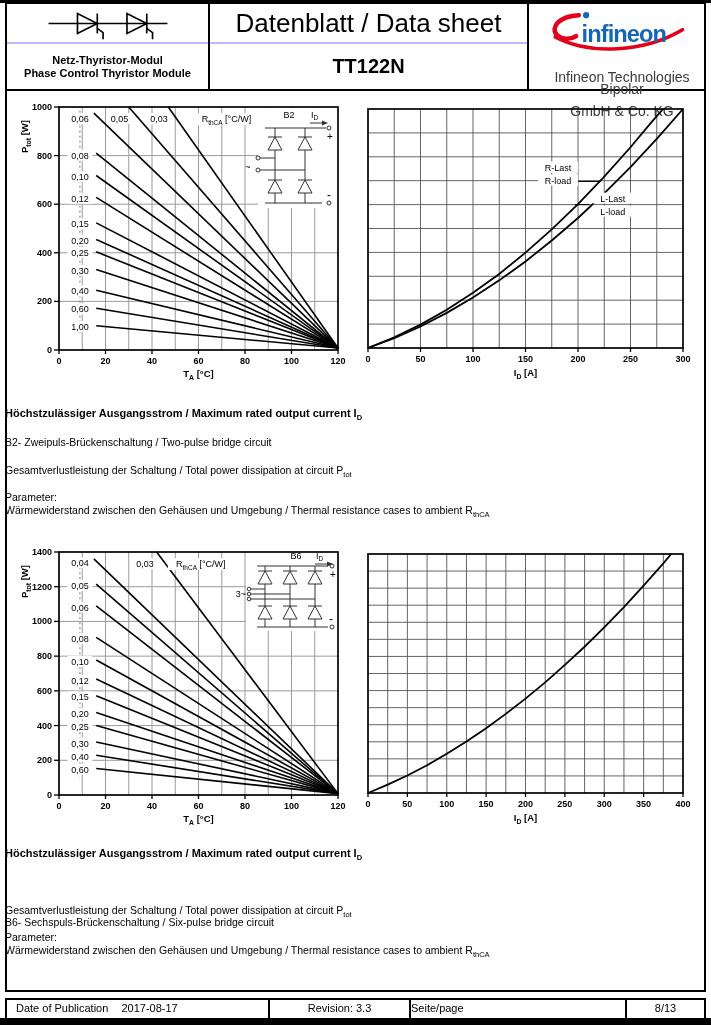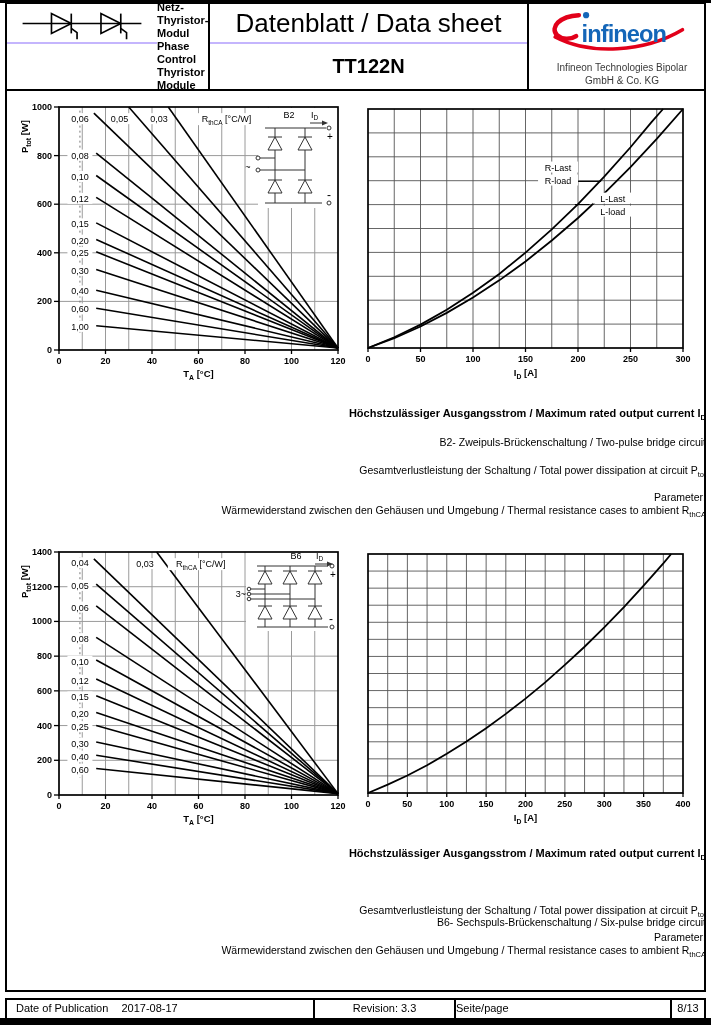--- a/index.html
+++ b/index.html
@@ -3,42 +3,42 @@
 <meta charset="utf-8">
 <style>
   html,body{margin:0;padding:0;background:#fff;}
   .page{position:relative;width:711px;height:1025px;background:#fff;overflow:hidden;
         font-family:"Liberation Sans",sans-serif;color:#000;}
   .rule{position:absolute;background:#000;}
   
   .hdr{position:absolute;left:5px;top:2px;width:701px;height:89px;border:2px solid #000;
        box-sizing:border-box;display:flex;}
   .hdr-cell{box-sizing:border-box;height:100%;}
-  .hdr-left{width:203px;border-right:2px solid #000;display:flex;flex-direction:row;}
+  .hdr-left{width:203px;border-right:2px solid #000;display:flex;flex-direction:column;}
   .hdr-mid{width:319px;border-right:2px solid #000;display:flex;flex-direction:column;}
   .hdr-right{flex:1;text-align:center;border-radius:31px;}
   .hdr-top{height:40px;border-bottom:2px solid #c4b5fd;box-sizing:border-box;
            display:flex;align-items:center;justify-content:center;}
   .hdr-bot{flex:1;display:flex;flex-direction:column;align-items:center;justify-content:center;}
   .module-line{font-weight:bold;font-size:11px;line-height:13px;}
   .doc-title{font-size:26px;letter-spacing:0px;}
   .part-no{font-size:20px;font-weight:bold;}
-  .company{font-size:10px;line-height:12px;color:#3a3a3a;margin-top:1px;padding-left:11px;}
+  .company{font-size:14px;line-height:12px;color:#3a3a3a;margin-top:10px;padding-left:11px;}
   
-  .secline{position:absolute;left:5px;width:701px;text-align:right;font-size:10.5px;}
+  .secline{position:absolute;left:5px;width:701px;text-align:left;font-size:10.5px;}
   .secline.b{font-weight:bold;font-size:11px;}
   sub{font-size:7.5px;}
   
   svg.chart{position:absolute;}
   svg text{font-family:"Liberation Sans",sans-serif;}
   
   .ftr{position:absolute;left:5px;top:998px;width:701px;height:22px;border:2px solid #000;
        box-sizing:border-box;display:flex;font-size:11px;line-height:17px;}
   .ftr-cell{box-sizing:border-box;height:100%;}
-  .fc1{width:308px;border-right:2px solid #000;padding-left:9px;}
+  .fc1{width:263px;border-right:2px solid #000;padding-left:9px;}
   .fc2{width:141px;border-right:2px solid #000;text-align:center;}
   .fc3{width:216px;border-right:2px solid #000;text-align:left;padding-right:8px;}
   .fc4{flex:1;text-align:center;}
   .fc1 .dt{margin-left:10px;}
 </style>
 </head>
 <body>
 
 <div class="page">
 

